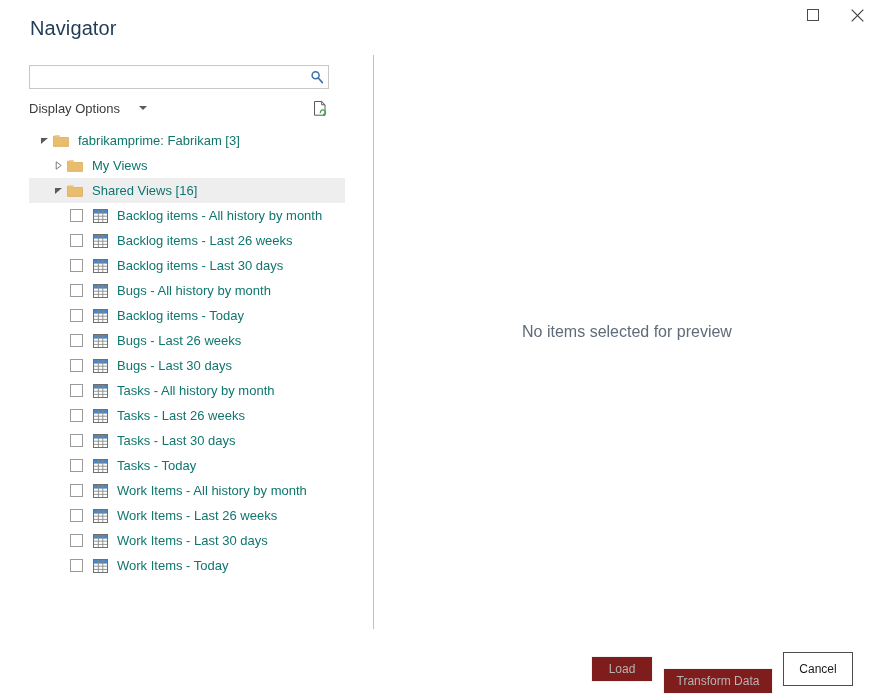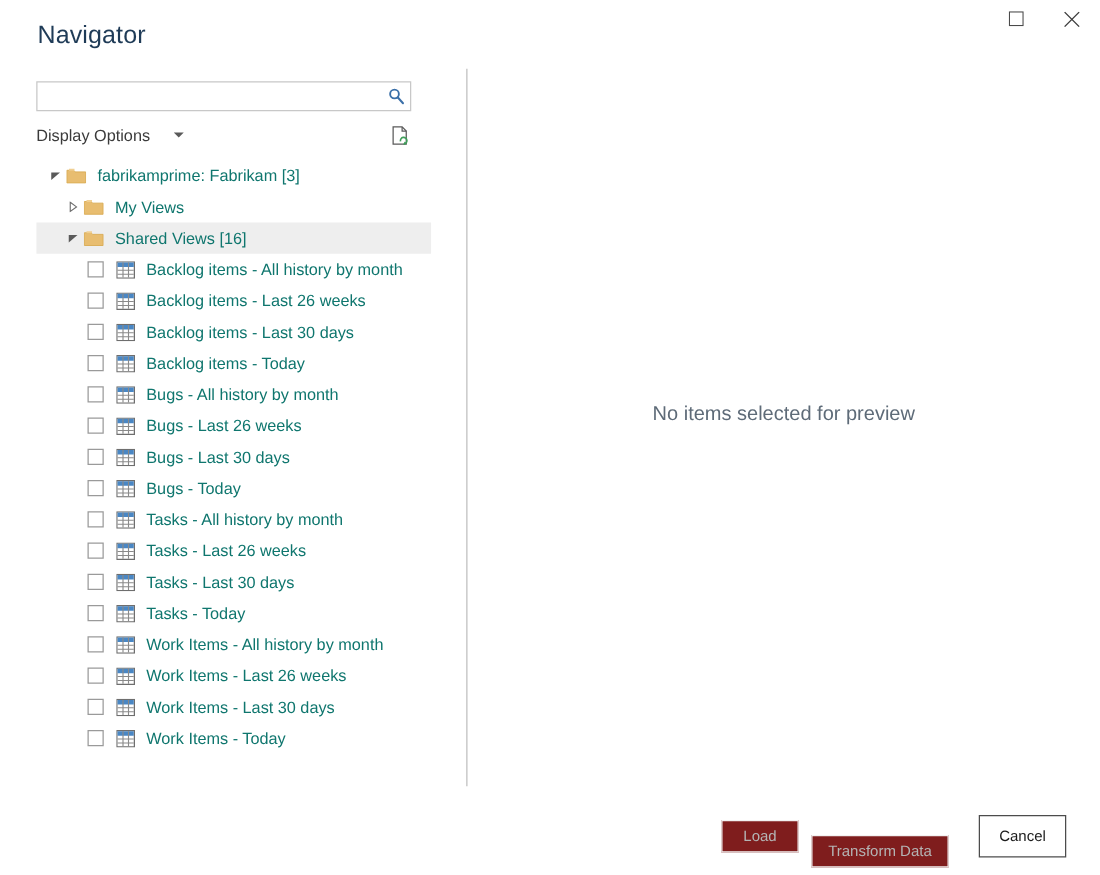--- a/index.html
+++ b/index.html
@@ -250,21 +250,21 @@
     color: #b4b4b4;
     border-color: #f2f2f2;
   }
   .btn.primary-outline {
     background: #ffffff;
     color: #1a1a1a;
     border: 1px solid #4c4c4c;
   }
   #btn-load { width: 62px; padding: 0; }
   #btn-transform { width: 110px; padding: 0; margin-top: 24px; }
-  #btn-cancel { width: 70px; padding: 16px; margin-left: 14px; }
+  #btn-cancel { width: 70px; padding: 16px; }
 </style>
 </head>
 <body>
 
 <div id="dialog">
 
   <div id="titlebar">
     <div id="page-title">Navigator</div>
 
     <button class="win-btn">
@@ -404,77 +404,63 @@
             <span class="tbl-ico">
               <svg width="15" height="14" viewBox="0 0 15 14">
       <rect x="0.5" y="0.5" width="14" height="13" fill="#ffffff" stroke="#6e6e6e" stroke-width="1"></rect>
       <rect x="1" y="1" width="13" height="3.6" fill="#4a87c4"></rect>
       <line x1="1" y1="7.2" x2="14" y2="7.2" stroke="#8a8a8a" stroke-width="0.9"></line>
       <line x1="1" y1="10.4" x2="14" y2="10.4" stroke="#8a8a8a" stroke-width="0.9"></line>
       <line x1="5.4" y1="1" x2="5.4" y2="13" stroke="#8a8a8a" stroke-width="0.9"></line>
       <line x1="9.8" y1="1" x2="9.8" y2="13" stroke="#8a8a8a" stroke-width="0.9"></line>
     </svg>
             </span>
+            <span class="row-label">Bugs - All history by month</span>
+          </div>
+          <div class="tree-row lvl2">
+            <span class="chk"></span>
+            <span class="tbl-ico">
+              <svg width="15" height="14" viewBox="0 0 15 14">
+      <rect x="0.5" y="0.5" width="14" height="13" fill="#ffffff" stroke="#6e6e6e" stroke-width="1"></rect>
+      <rect x="1" y="1" width="13" height="3.6" fill="#4a87c4"></rect>
+      <line x1="1" y1="7.2" x2="14" y2="7.2" stroke="#8a8a8a" stroke-width="0.9"></line>
+      <line x1="1" y1="10.4" x2="14" y2="10.4" stroke="#8a8a8a" stroke-width="0.9"></line>
+      <line x1="5.4" y1="1" x2="5.4" y2="13" stroke="#8a8a8a" stroke-width="0.9"></line>
+      <line x1="9.8" y1="1" x2="9.8" y2="13" stroke="#8a8a8a" stroke-width="0.9"></line>
+    </svg>
+            </span>
             <span class="row-label">Backlog items - Today</span>
           </div>
           <div class="tree-row lvl2">
             <span class="chk"></span>
             <span class="tbl-ico">
               <svg width="15" height="14" viewBox="0 0 15 14">
       <rect x="0.5" y="0.5" width="14" height="13" fill="#ffffff" stroke="#6e6e6e" stroke-width="1"></rect>
       <rect x="1" y="1" width="13" height="3.6" fill="#4a87c4"></rect>
       <line x1="1" y1="7.2" x2="14" y2="7.2" stroke="#8a8a8a" stroke-width="0.9"></line>
       <line x1="1" y1="10.4" x2="14" y2="10.4" stroke="#8a8a8a" stroke-width="0.9"></line>
       <line x1="5.4" y1="1" x2="5.4" y2="13" stroke="#8a8a8a" stroke-width="0.9"></line>
       <line x1="9.8" y1="1" x2="9.8" y2="13" stroke="#8a8a8a" stroke-width="0.9"></line>
     </svg>
             </span>
-            <span class="row-label">Bugs - All history by month</span>
-          </div>
-          <div class="tree-row lvl2">
-            <span class="chk"></span>
-            <span class="tbl-ico">
-              <svg width="15" height="14" viewBox="0 0 15 14">
-      <rect x="0.5" y="0.5" width="14" height="13" fill="#ffffff" stroke="#6e6e6e" stroke-width="1"></rect>
-      <rect x="1" y="1" width="13" height="3.6" fill="#4a87c4"></rect>
-      <line x1="1" y1="7.2" x2="14" y2="7.2" stroke="#8a8a8a" stroke-width="0.9"></line>
-      <line x1="1" y1="10.4" x2="14" y2="10.4" stroke="#8a8a8a" stroke-width="0.9"></line>
-      <line x1="5.4" y1="1" x2="5.4" y2="13" stroke="#8a8a8a" stroke-width="0.9"></line>
-      <line x1="9.8" y1="1" x2="9.8" y2="13" stroke="#8a8a8a" stroke-width="0.9"></line>
-    </svg>
-            </span>
             <span class="row-label">Bugs - Last 26 weeks</span>
           </div>
           <div class="tree-row lvl2">
             <span class="chk"></span>
             <span class="tbl-ico">
               <svg width="15" height="14" viewBox="0 0 15 14">
       <rect x="0.5" y="0.5" width="14" height="13" fill="#ffffff" stroke="#6e6e6e" stroke-width="1"></rect>
       <rect x="1" y="1" width="13" height="3.6" fill="#4a87c4"></rect>
       <line x1="1" y1="7.2" x2="14" y2="7.2" stroke="#8a8a8a" stroke-width="0.9"></line>
       <line x1="1" y1="10.4" x2="14" y2="10.4" stroke="#8a8a8a" stroke-width="0.9"></line>
       <line x1="5.4" y1="1" x2="5.4" y2="13" stroke="#8a8a8a" stroke-width="0.9"></line>
       <line x1="9.8" y1="1" x2="9.8" y2="13" stroke="#8a8a8a" stroke-width="0.9"></line>
     </svg>
             </span>
             <span class="row-label">Bugs - Last 30 days</span>
-          </div>
-          <div class="tree-row lvl2">
-            <span class="chk"></span>
-            <span class="tbl-ico">
-              <svg width="15" height="14" viewBox="0 0 15 14">
-      <rect x="0.5" y="0.5" width="14" height="13" fill="#ffffff" stroke="#6e6e6e" stroke-width="1"></rect>
-      <rect x="1" y="1" width="13" height="3.6" fill="#4a87c4"></rect>
-      <line x1="1" y1="7.2" x2="14" y2="7.2" stroke="#8a8a8a" stroke-width="0.9"></line>
-      <line x1="1" y1="10.4" x2="14" y2="10.4" stroke="#8a8a8a" stroke-width="0.9"></line>
-      <line x1="5.4" y1="1" x2="5.4" y2="13" stroke="#8a8a8a" stroke-width="0.9"></line>
-      <line x1="9.8" y1="1" x2="9.8" y2="13" stroke="#8a8a8a" stroke-width="0.9"></line>
-    </svg>
-            </span>
-            <span class="row-label">Bugs - Today</span>
           </div>
           <div class="tree-row lvl2">
             <span class="chk"></span>
             <span class="tbl-ico">
               <svg width="15" height="14" viewBox="0 0 15 14">
       <rect x="0.5" y="0.5" width="14" height="13" fill="#ffffff" stroke="#6e6e6e" stroke-width="1"></rect>
       <rect x="1" y="1" width="13" height="3.6" fill="#4a87c4"></rect>
       <line x1="1" y1="7.2" x2="14" y2="7.2" stroke="#8a8a8a" stroke-width="0.9"></line>
       <line x1="1" y1="10.4" x2="14" y2="10.4" stroke="#8a8a8a" stroke-width="0.9"></line>
       <line x1="5.4" y1="1" x2="5.4" y2="13" stroke="#8a8a8a" stroke-width="0.9"></line>

